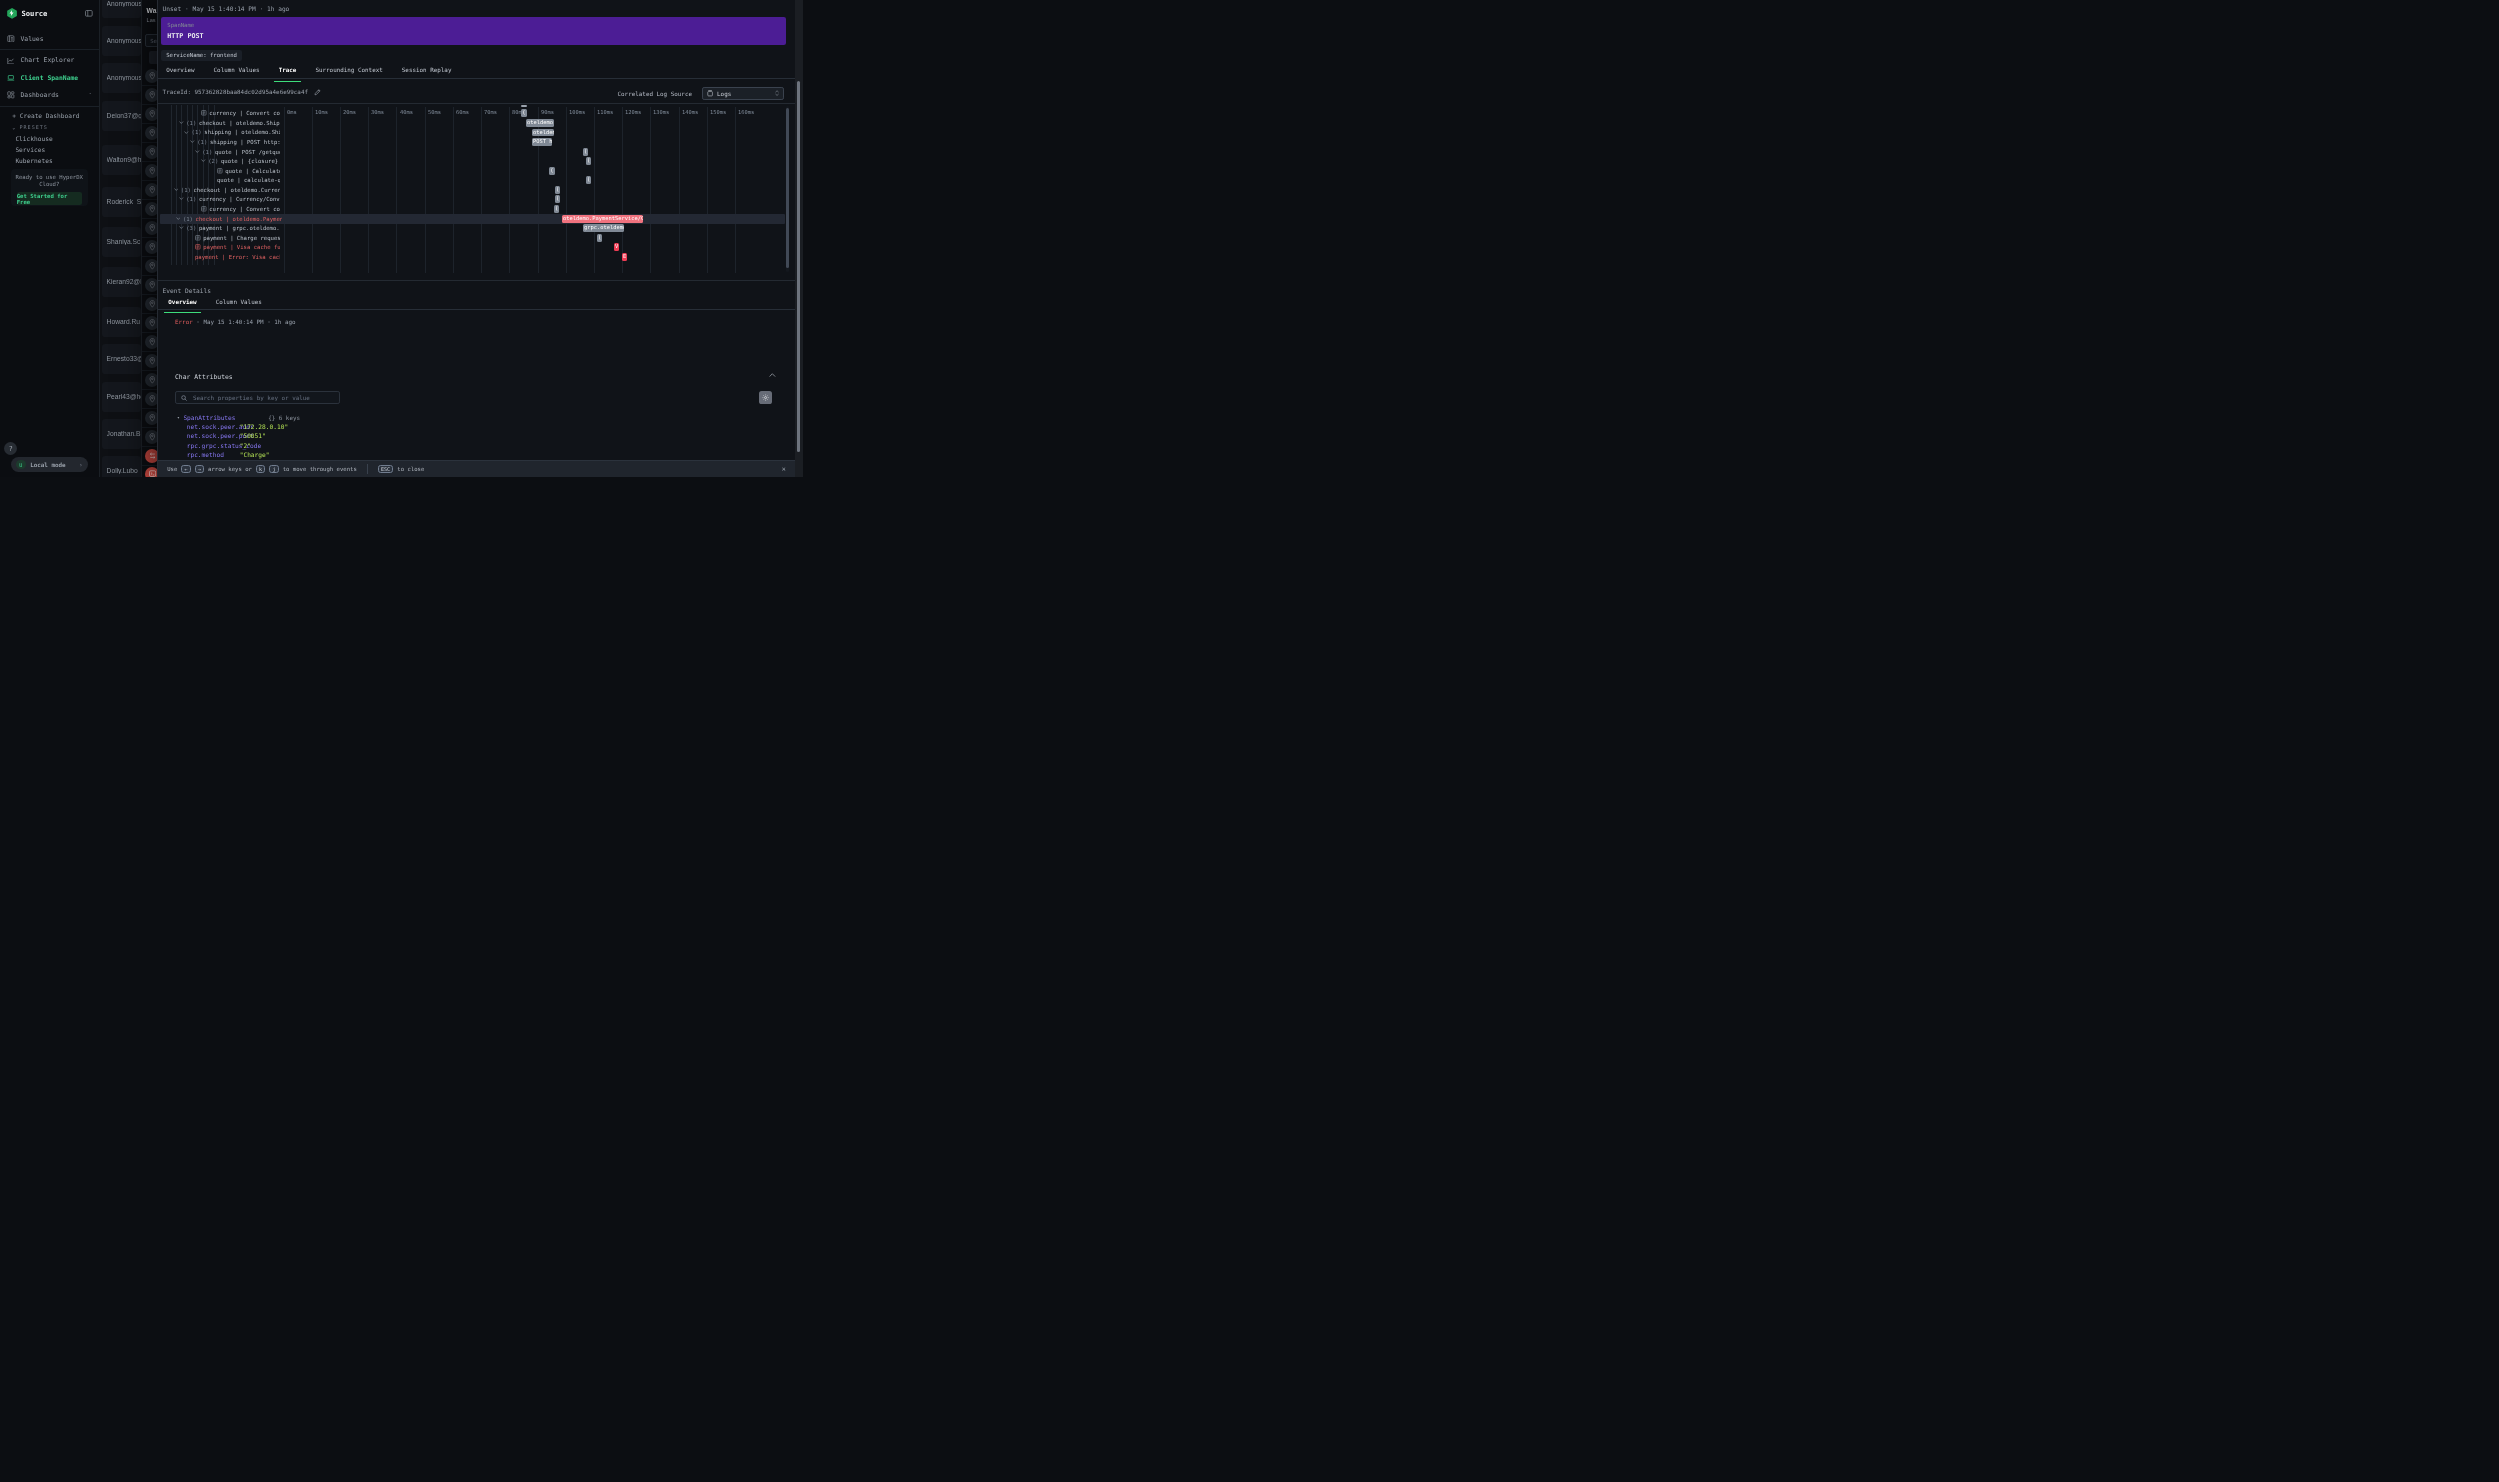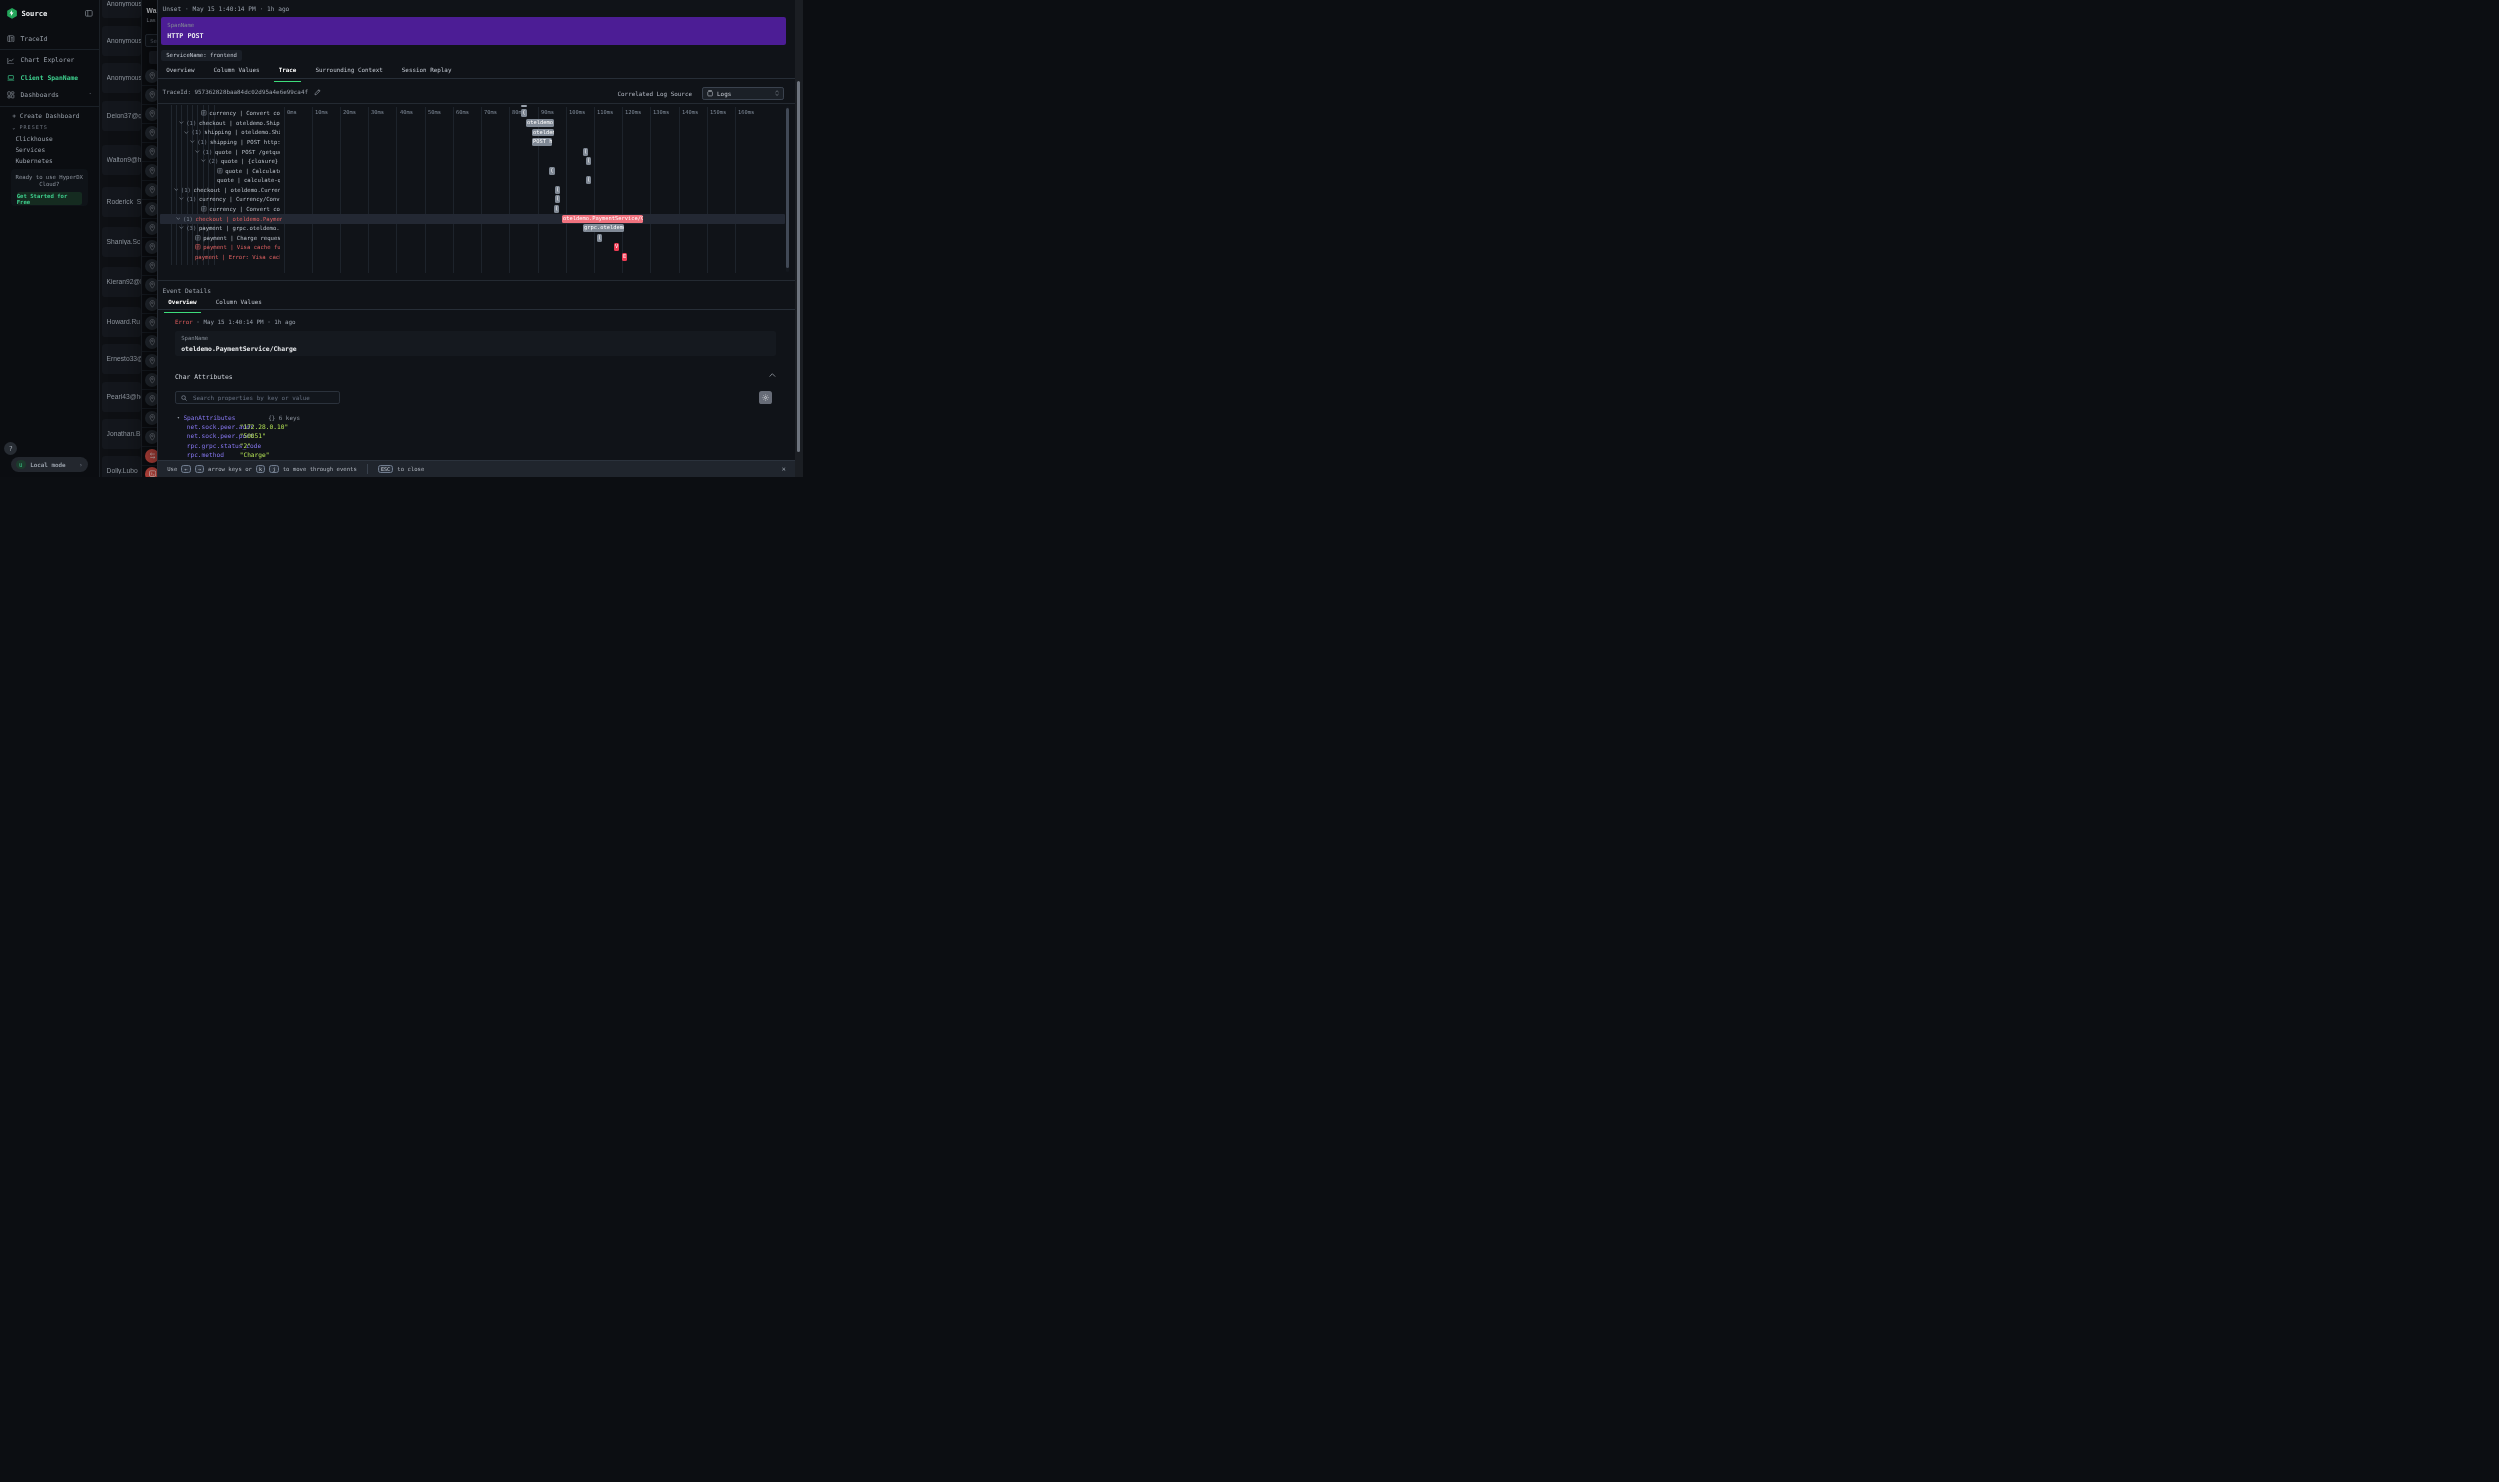--- a/index.html
+++ b/index.html
@@ -144,21 +144,21 @@
       <div class="nav-item">
         <span class="ni-icon">
             <svg width="7.7" height="7.7" viewBox="0 0 15 15" fill="none" stroke="currentColor" stroke-width="1.3">
               <rect x="1.5" y="1.5" width="12" height="12" rx="2"></rect>
               <line x1="5" y1="1.5" x2="5" y2="13.5"></line>
               <line x1="7.5" y1="5" x2="11.5" y2="5"></line>
               <line x1="7.5" y1="7.5" x2="11.5" y2="7.5"></line>
               <line x1="7.5" y1="10" x2="11.5" y2="10"></line>
             </svg>
           </span>
-        <span>TraceId</span>
+        <span>Values</span>
       </div>
       <div class="nav-hr"></div>
       <div class="nav-item">
         <span class="ni-icon">
             <svg width="7.7" height="7.7" viewBox="0 0 15 15" fill="none" stroke="currentColor" stroke-width="1.3">
               <path d="M1.5 2 V13.5 H13.5"></path>
               <path d="M3 9 L6 6 L8.5 8 L12.5 3.5"></path>
             </svg>
           </span>
         <span>Chart Explorer</span>
@@ -746,24 +746,20 @@
       </div>
 
     <div class="ed-status-row">
       <span class="ed-err">Error</span>
       <span>·</span>
       <span>May 15 1:40:14 PM</span>
       <span>·</span>
       <span>1h ago</span>
     </div>
 
-    <div class="ed-card dw-spancard" style="left:17px;right:19px;top:331px;height:25px">
-      <div class="sc-label" style="top:4.1px">SpanName</div>
-      <div class="sc-value" style="top:14px;font-size:6.4px">oteldemo.PaymentService/Charge</div>
-    </div>
 
     <div class="attrs-title">Char Attributes</div>
     <div class="attrs-collapse">
       <svg width="6.7" height="4.1" viewBox="0 0 13 8" fill="none" stroke="currentColor" stroke-width="1.4">
           <path d="M1 7 L6.5 1.5 L12 7"></path>
         </svg>
     </div>
 
     <div class="search-box">
       <span>

